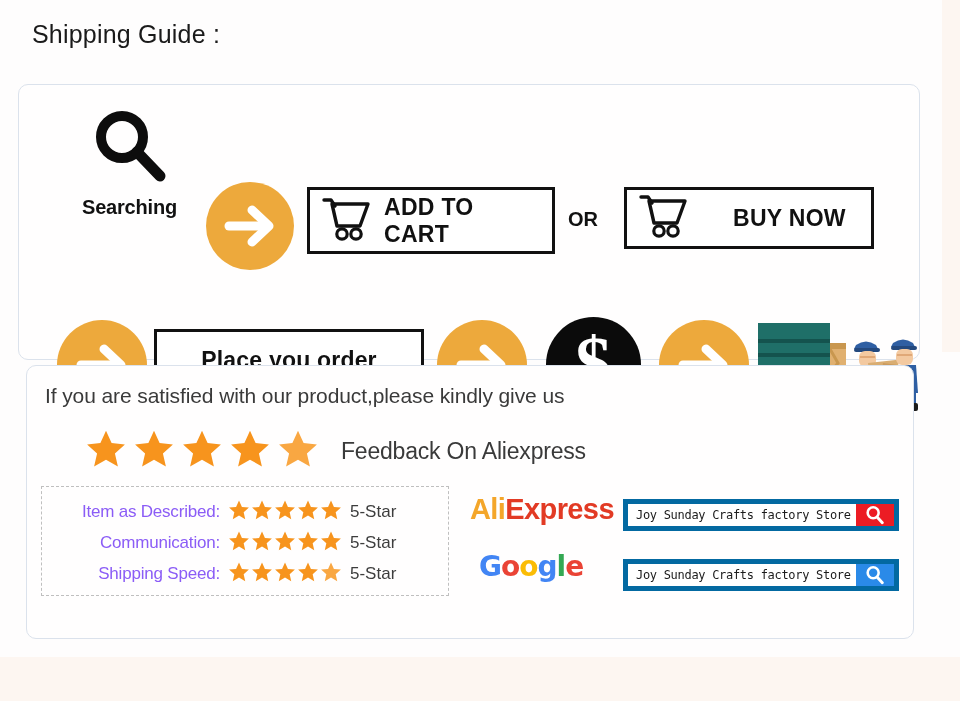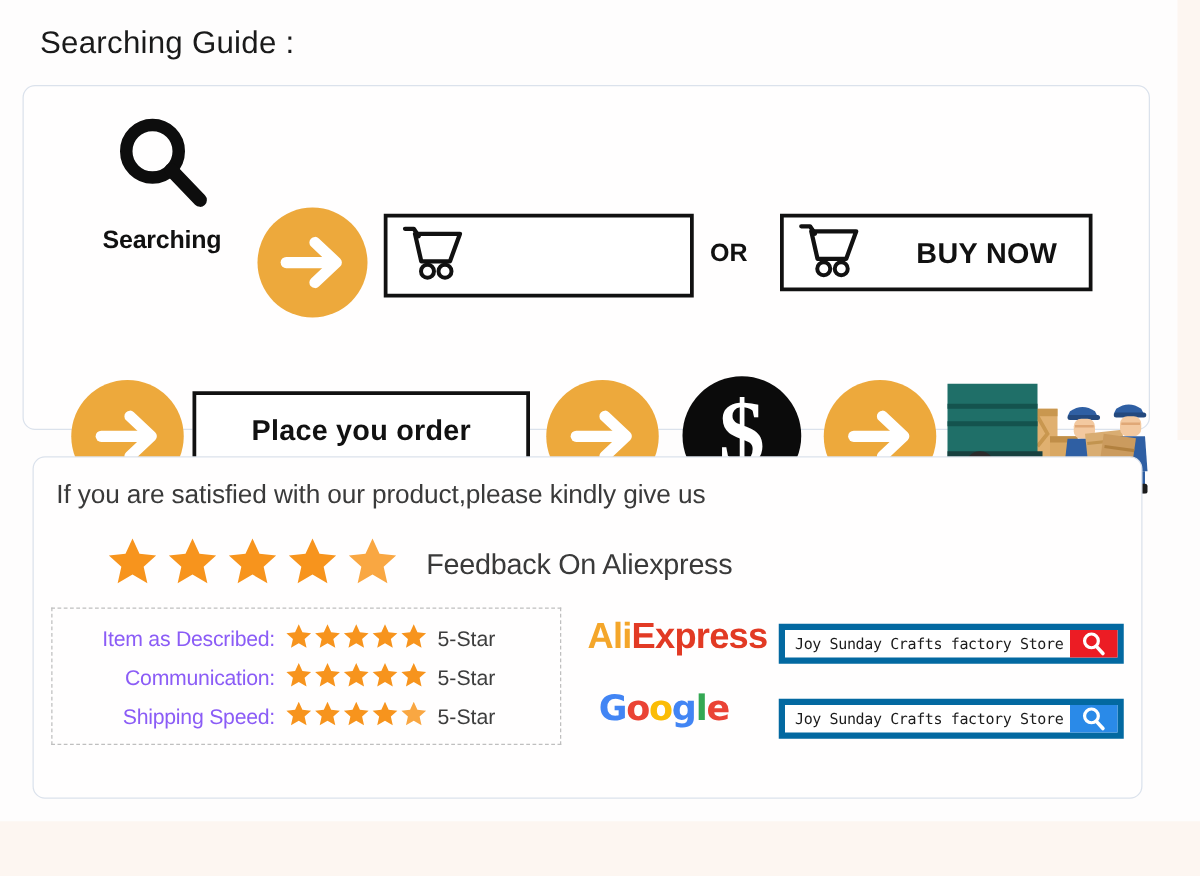--- a/index.html
+++ b/index.html
@@ -43,21 +43,21 @@
     letter-spacing: 0.2px;
   }
 
   
   .card {
     position: absolute;
     background: #fffefe;
     border: 1.5px solid #dbe2ec;
     border-radius: 10px;
   }
-  #card-guide   { left: 18px; top: 68px;  width: 902px; height: 276px; }
+  #card-guide   { left: 18px; top: 84px;  width: 902px; height: 276px; }
   #card-feedback{ left: 26px; top: 365px; width: 888px; height: 274px; }
 
   .search-block {
     position: absolute;
     left: 33px; top: 19px;
     width: 155px;
     text-align: center;
   }
   .magnifier { display: block; margin: 0 auto; }
   .search-label {
@@ -255,21 +255,21 @@
   #store-search-google .ss-btn { background: #2a8ae8; }
 </style>
 </head>
 <body>
 
 <div id="page">
 
   <div class="beige-right"></div>
   <div class="beige-bottom"></div>
 
-  <div class="page-title">Searching Guide :</div>
+  <div class="page-title">Shipping Guide :</div>
 
   <div class="card" id="card-guide">
 
     <div class="search-block">
       <span class="magnifier">
         <svg width="86" height="86" viewBox="0 0 86 86">
           <circle cx="35" cy="33" r="21" fill="none" stroke="#0d0d0d" stroke-width="10"></circle>
           <line x1="50" y1="48" x2="73" y2="72" stroke="#0d0d0d" stroke-width="11" stroke-linecap="round"></line>
         </svg>
       </span>
@@ -289,20 +289,21 @@
       <span class="cart-icon">
         <svg width="50" height="46" viewBox="0 0 50 46">
           <g fill="none" stroke="#111" stroke-width="3.4" stroke-linecap="round" stroke-linejoin="round">
             <polyline points="2,4 9,4 13,10"></polyline>
             <polyline points="10,8 46,8 38,30 15,30 10,8"></polyline>
           </g>
           <circle cx="20" cy="38" r="5.2" fill="none" stroke="#111" stroke-width="3.2"></circle>
           <circle cx="34" cy="38" r="5.2" fill="none" stroke="#111" stroke-width="3.2"></circle>
         </svg>
       </span>
+      <span class="btn-text">ADD TO CART</span>
     </div>
 
     <div class="or-label">OR</div>
 
     <div class="blk-btn" id="btn-buy">
       <span class="cart-icon">
         <svg width="50" height="46" viewBox="0 0 50 46">
           <g fill="none" stroke="#111" stroke-width="3.4" stroke-linecap="round" stroke-linejoin="round">
             <polyline points="2,4 9,4 13,10"></polyline>
             <polyline points="10,8 46,8 38,30 15,30 10,8"></polyline>

